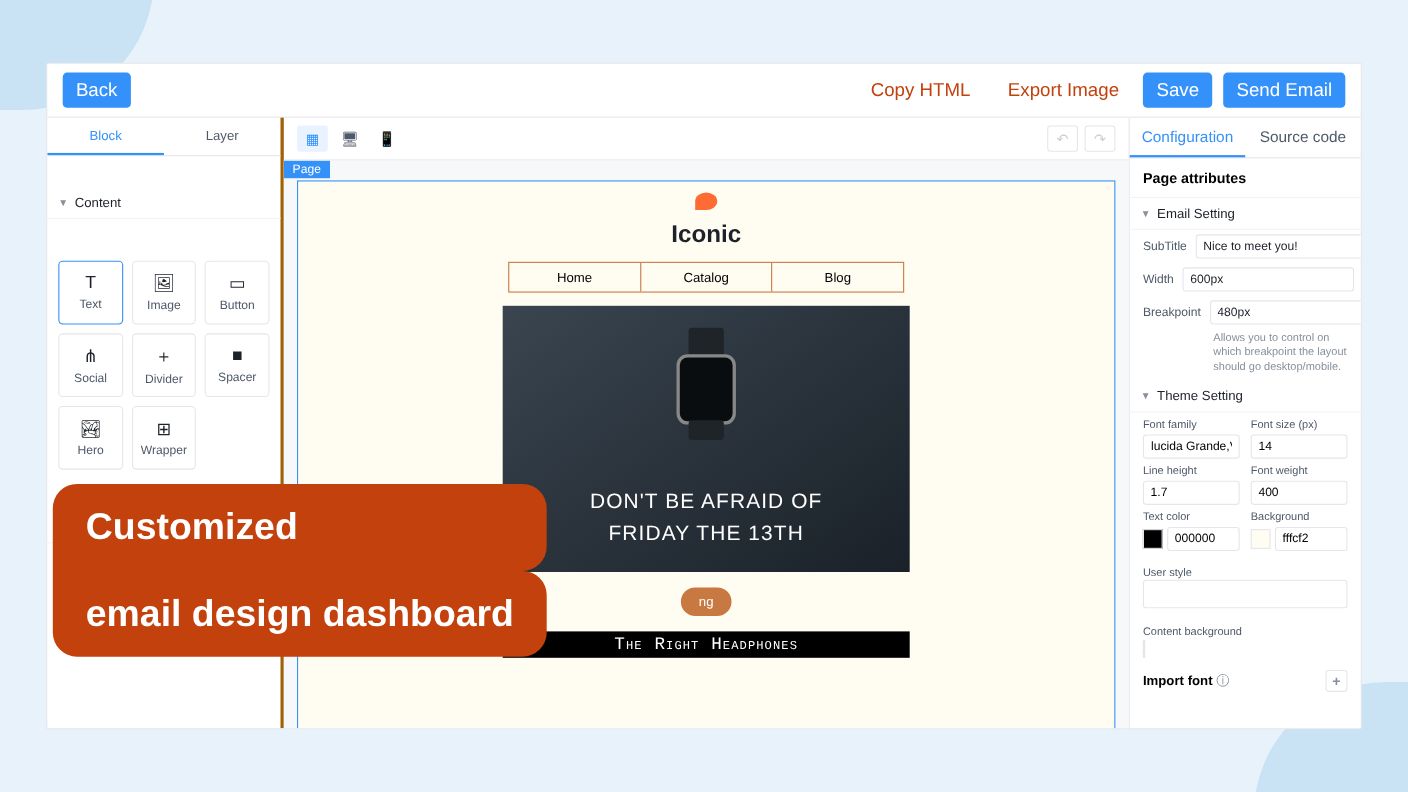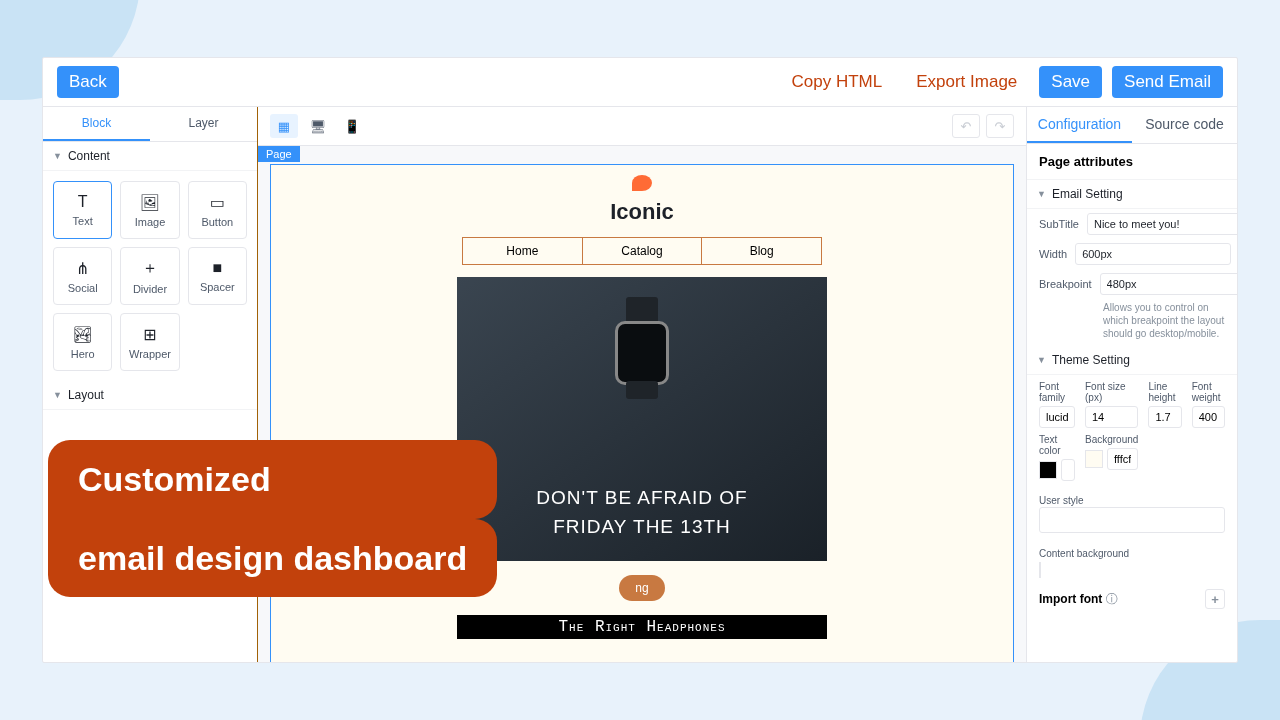--- a/index.html
+++ b/index.html
@@ -6,21 +6,21 @@
 body { background: #e8f2fb; overflow: hidden; width: 1280px; height: 720px; position: relative; }
 .blob-tl { position: absolute; top: -40px; left: -60px; width: 200px; height: 140px; background: #c9e3f5; border-radius: 0 0 120px 0; z-index: 0; }
 .blob-br { position: absolute; bottom: -60px; right: -40px; width: 180px; height: 160px; background: #c9e3f5; border-radius: 120px 0 0 0; z-index: 0; }
 .app { position: absolute; left: 42px; top: 57px; right: 42px; bottom: 57px; background: #fff; border: 1px solid #e5e6eb; border-radius: 2px; display: flex; flex-direction: column; z-index: 1; overflow: hidden; }
 .topbar { display: flex; align-items: center; padding: 8px 14px; border-bottom: 1px solid #e5e6eb; gap: 10px; }
 .btn { border: none; cursor: pointer; border-radius: 4px; font-size: 17px; padding: 6px 12px; }
 .btn-primary { background: #3491fa; color: #fff; }
 .btn-link { background: transparent; color: #c2410c; }
 .spacer-flex { flex: 1; }
 .main { flex: 1; display: flex; min-height: 0; }
-.left { width: 215px; border-right: 1px solid #a16207; display: flex; flex-direction: column; }
+.left { width: 215px; border-right: 3px solid #a16207; display: flex; flex-direction: column; gap: 28px; }
 .tabs { display: flex; border-bottom: 1px solid #e5e6eb; }
 .tab { flex: 1; text-align: center; padding: 9px 0; font-size: 12px; color: #4e5969; cursor: pointer; }
 .tab.active { color: #3491fa; border-bottom: 2px solid #3491fa; }
 .section-head { display: flex; align-items: center; gap: 6px; padding: 7px 10px; font-size: 12px; color: #1d2129; border-bottom: 1px solid #f2f3f5; cursor: pointer; }
 .chev { font-size: 9px; color: #86909c; }
 .block-grid { display: grid; grid-template-columns: repeat(3, 1fr); gap: 8px; padding: 10px; }
 .block-item { border: 1px solid #e5e6eb; border-radius: 4px; height: 58px; display: flex; flex-direction: column; align-items: center; justify-content: center; cursor: pointer; gap: 4px; }
 .block-item.active { border-color: #3491fa; }
 .block-icon { font-size: 16px; color: #1d2129; }
 .block-label { font-size: 11px; color: #4e5969; }
@@ -32,36 +32,36 @@
 .hist-btn { width: 28px; height: 24px; border: 1px solid #e5e6eb; border-radius: 3px; display: flex; align-items: center; justify-content: center; cursor: pointer; color: #c9cdd4; font-size: 13px; }
 .canvas-wrap { flex: 1; background: #f7f8fa; padding: 0 0 12px 0; overflow: hidden; position: relative; }
 .page-tag { position: absolute; top: 0; left: 0; background: #3491fa; color: #fff; font-size: 11px; padding: 2px 8px; }
 .canvas { margin: 18px 12px 0; background: #fffcf2; border: 1px solid #3491fa; min-height: 100%; }
 .email-logo { text-align: center; padding-top: 10px; }
 .logo-bubble { display: inline-block; width: 20px; height: 16px; background: #ff6b35; border-radius: 50% 50% 50% 0; }
 .email-brand { text-align: center; font-weight: 700; font-size: 22px; margin-top: 4px; color: #1d2129; }
 .email-nav { display: flex; width: 360px; margin: 12px auto 0; border: 1px solid #c87941; }
 .email-nav div { flex: 1; text-align: center; padding: 6px 0; font-size: 12px; border-right: 1px solid #c87941; cursor: pointer; }
 .email-nav div:last-child { border-right: none; }
-.hero { width: 370px; margin: 12px auto 0; height: 284px; background: linear-gradient(145deg, #3a4550, #1a2128); display: flex; flex-direction: column; align-items: center; justify-content: flex-end; padding-bottom: 20px; position: relative; }
+.hero { width: 370px; margin: 12px auto 0; height: 242px; background: linear-gradient(145deg, #3a4550, #1a2128); display: flex; flex-direction: column; align-items: center; justify-content: flex-end; padding-bottom: 20px; position: relative; }
 .watch-body { width: 54px; height: 64px; background: #0a0d10; border-radius: 10px; border: 3px solid #888; position: absolute; top: 44px; }
 .watch-strap-t { width: 32px; height: 26px; background: #1f2429; position: absolute; top: 20px; border-radius: 3px; }
 .watch-strap-b { width: 32px; height: 18px; background: #1f2429; position: absolute; top: 104px; border-radius: 3px; }
 .hero-text { color: #fff; font-family: 'Courier New', monospace; font-variant: small-caps; font-size: 19px; text-align: center; line-height: 1.5; letter-spacing: 1px; text-transform: uppercase; }
 .cta-badge { display: inline-block; background: #c87941; color: #fff; padding: 6px 16px; border-radius: 18px; font-size: 12px; margin: 14px auto 0; }
 .cta-row { text-align: center; }
 .headphones { width: 370px; margin: 14px auto 0; background: #000; color: #fff; text-align: center; padding: 3px 0; font-family: 'Courier New', monospace; font-variant: small-caps; font-size: 16px; letter-spacing: 1px; }
 .right { width: 210px; display: flex; flex-direction: column; font-size: 12px; }
 .right .tabs .tab { font-size: 14px; }
 .panel-title { padding: 10px 12px; font-weight: 600; font-size: 13px; border-bottom: 1px solid #f2f3f5; }
 .field-row { display: flex; align-items: center; padding: 4px 12px; gap: 8px; }
 .field-label { width: 56px; text-align: right; font-size: 11px; color: #4e5969; }
 .field-input { flex: 1; border: 1px solid #e5e6eb; border-radius: 3px; padding: 4px 6px; font-size: 11px; color: #1d2129; }
 .helper-text { font-size: 10px; color: #86909c; padding: 2px 12px 6px 76px; line-height: 1.3; }
-.theme-grid { display: grid; grid-template-columns: 1fr 1fr 1fr 1fr; gap: 6px 10px; padding: 6px 12px; }
+.theme-grid { display: grid; grid-template-columns: 1fr 1fr; gap: 6px 10px; padding: 6px 12px; }
 .theme-col { display: flex; flex-direction: column; }
 .theme-label { font-size: 10px; color: #4e5969; margin-bottom: 3px; }
 .theme-input { border: 1px solid #e5e6eb; border-radius: 3px; padding: 4px 6px; font-size: 11px; width: 100%; }
 .color-row { display: flex; align-items: center; gap: 4px; }
 .swatch { width: 18px; height: 18px; border: 1px solid #e5e6eb; }
 .swatch.black { background: #000; }
 .swatch.cream { background: #fffcf2; }
 .swatch.checker { background-image: linear-gradient(45deg,#ccc 25%,transparent 25%),linear-gradient(-45deg,#ccc 25%,transparent 25%),linear-gradient(45deg,transparent 75%,#ccc 75%),linear-gradient(-45deg,transparent 75%,#ccc 75%); background-size: 8px 8px; background-position: 0 0,0 4px,4px -4px,-4px 0; }
 .import-row { display: flex; align-items: center; justify-content: space-between; padding: 8px 12px; font-weight: 600; font-size: 12px; }
 .plus-btn { width: 20px; height: 20px; border: 1px solid #e5e6eb; border-radius: 3px; display: flex; align-items: center; justify-content: center; cursor: pointer; color: #86909c; font-size: 13px; }

